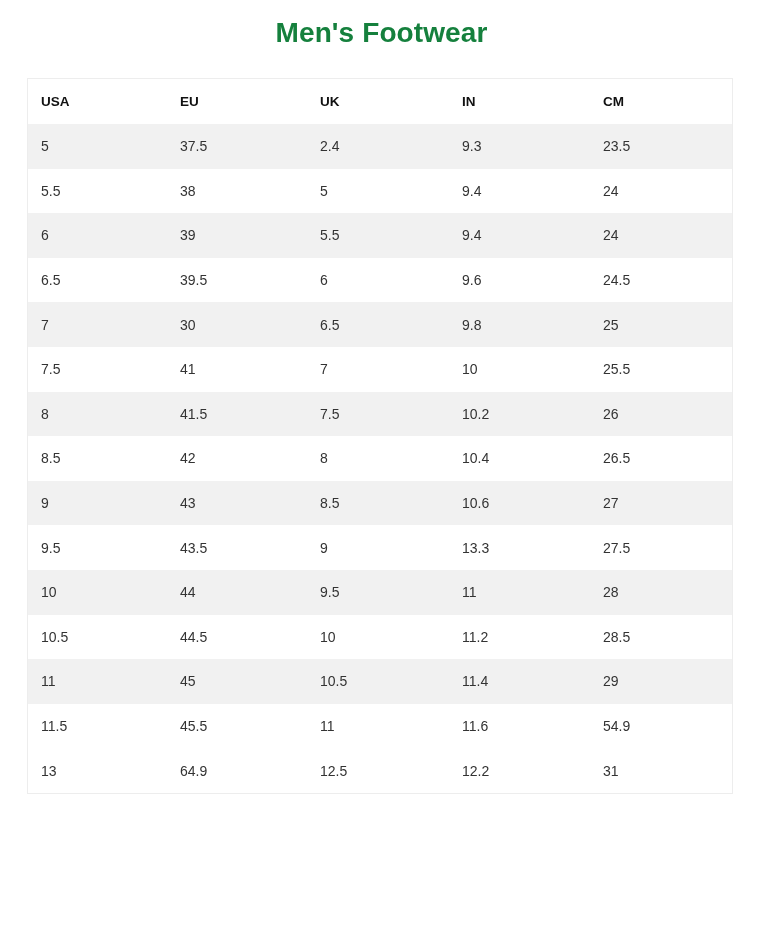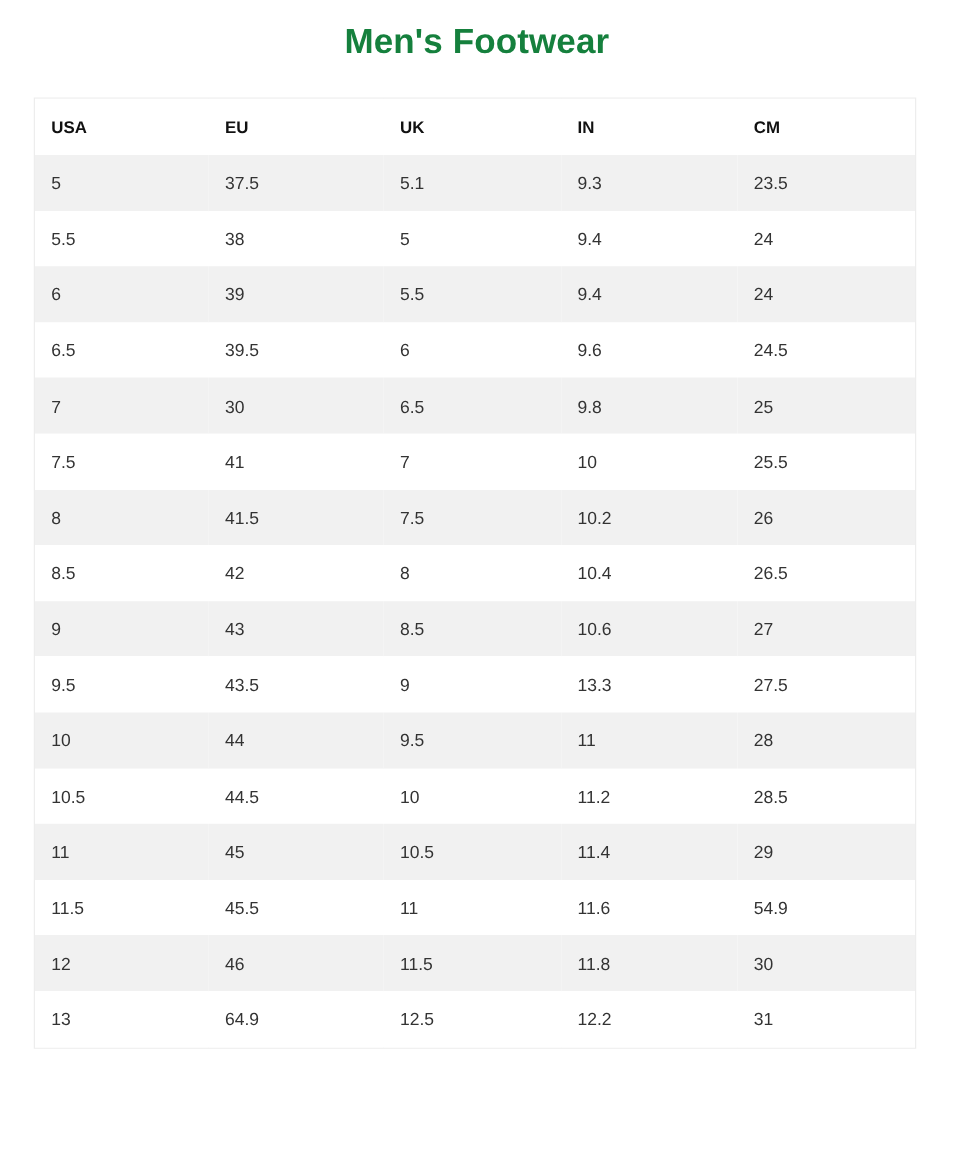--- a/index.html
+++ b/index.html
@@ -99,21 +99,21 @@
           <th>EU</th>
           <th>UK</th>
           <th>IN</th>
           <th>CM</th>
         </tr>
       </thead>
       <tbody id="table-body">
           <tr class="odd">
             <td>5</td>
             <td>37.5</td>
-            <td>5.1</td>
+            <td>2.4</td>
             <td>9.3</td>
             <td>23.5</td>
           </tr>
           <tr class="even">
             <td>5.5</td>
             <td>38</td>
             <td>5</td>
             <td>9.4</td>
             <td>24</td>
           </tr>
@@ -194,27 +194,20 @@
             <td>11.4</td>
             <td>29</td>
           </tr>
           <tr class="even">
             <td>11.5</td>
             <td>45.5</td>
             <td>11</td>
             <td>11.6</td>
             <td>54.9</td>
           </tr>
-          <tr class="odd">
-            <td>12</td>
-            <td>46</td>
-            <td>11.5</td>
-            <td>11.8</td>
-            <td>30</td>
-          </tr>
           <tr class="even">
             <td>13</td>
             <td>64.9</td>
             <td>12.5</td>
             <td>12.2</td>
             <td>31</td>
           </tr>
         </tbody>
     </table>
   </div>

